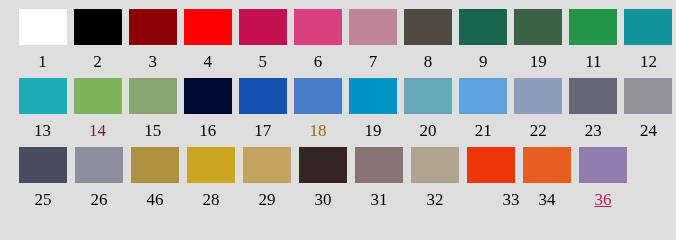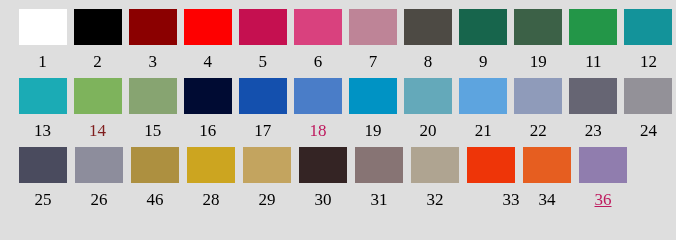--- a/index.html
+++ b/index.html
@@ -120,21 +120,21 @@
       <div class="swatch-cell">
         <div class="swatch-chip" style="background: rgb(0, 11, 51);"></div>
         <div class="swatch-label" style="color: rgb(0, 0, 0);">16</div>
       </div>
       <div class="swatch-cell">
         <div class="swatch-chip" style="background: rgb(20, 80, 174);"></div>
         <div class="swatch-label" style="color: rgb(0, 0, 0);">17</div>
       </div>
       <div class="swatch-cell">
         <div class="swatch-chip" style="background: rgb(74, 125, 200);"></div>
-        <div class="swatch-label" style="color: #be185d; text-align: right;">18</div>
+        <div class="swatch-label" style="color: #a16207; text-align: right;">18</div>
       </div>
       <div class="swatch-cell">
         <div class="swatch-chip" style="background: rgb(0, 147, 196);"></div>
         <div class="swatch-label" style="color: rgb(0, 0, 0);">19</div>
       </div>
       <div class="swatch-cell">
         <div class="swatch-chip" style="background: rgb(100, 169, 186);"></div>
         <div class="swatch-label" style="color: rgb(0, 0, 0); text-align: right;">20</div>
       </div>
       <div class="swatch-cell">

